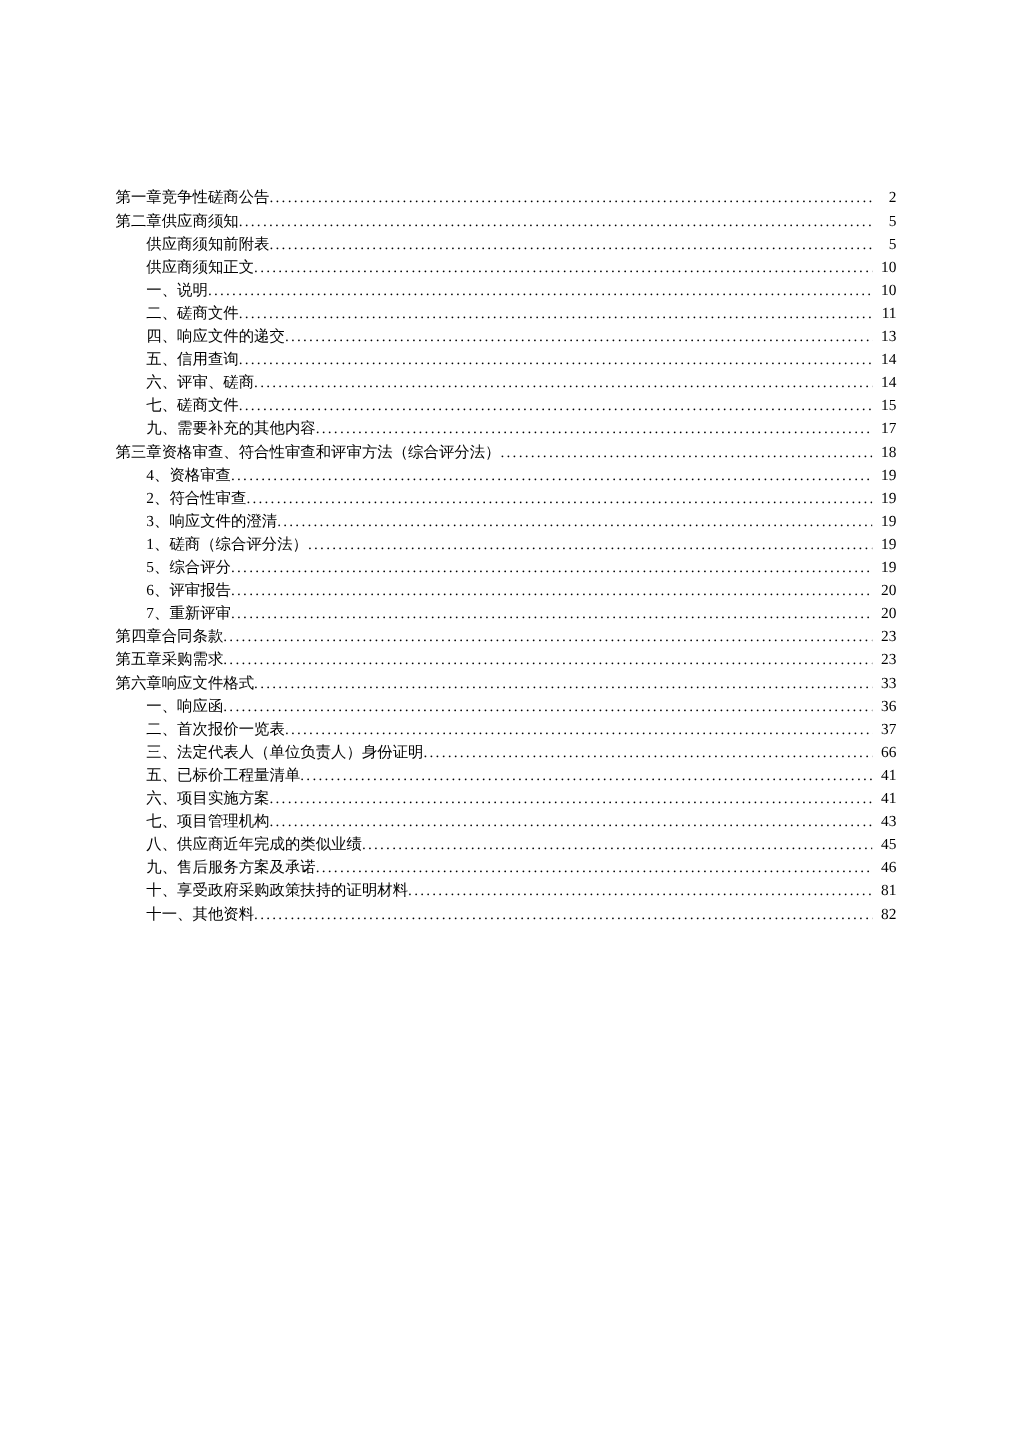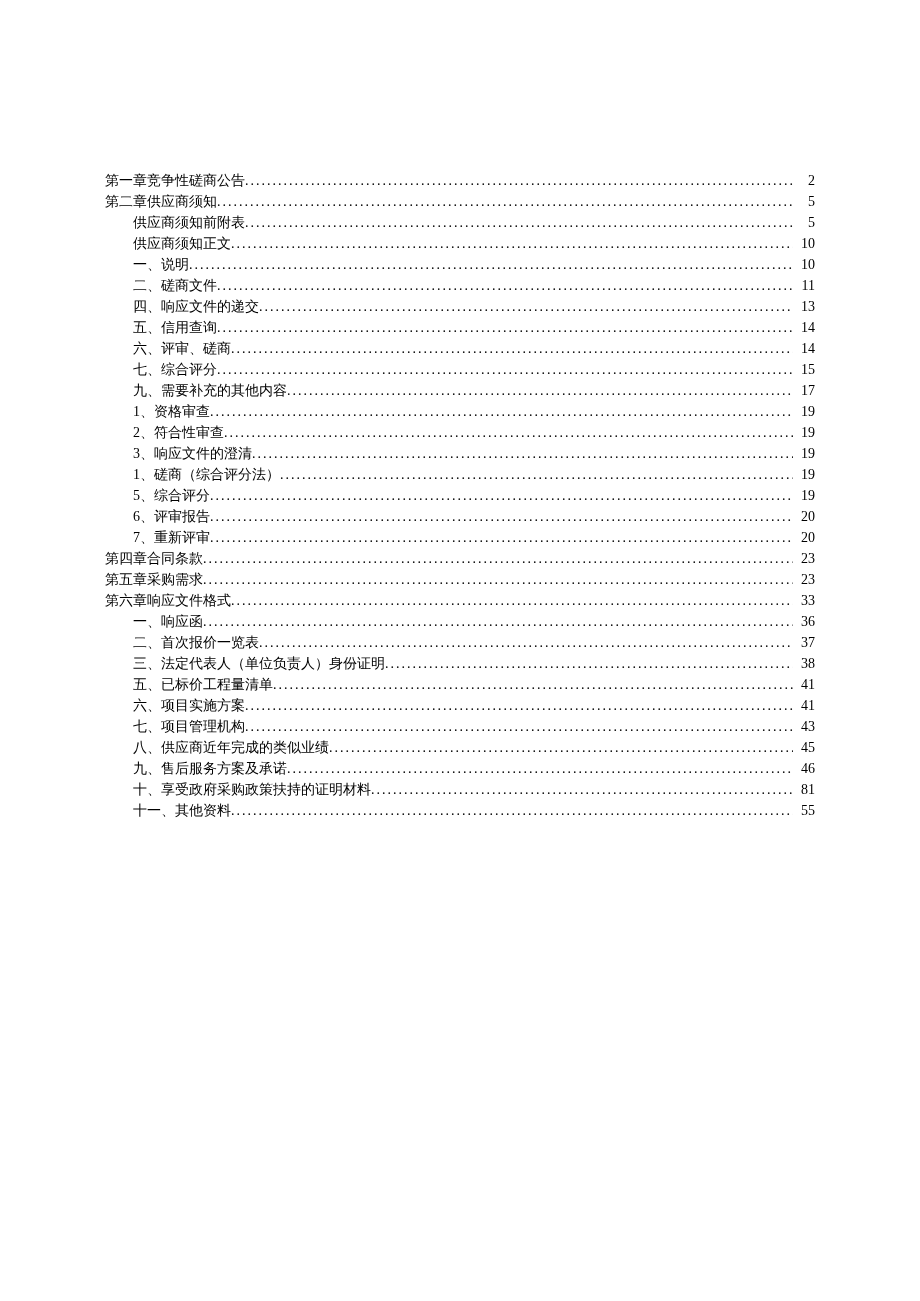--- a/index.html
+++ b/index.html
@@ -90,31 +90,36 @@
       <span class="toc-label">五、信用查询</span>
       <span class="toc-leader"></span>
       <span class="toc-page">14</span>
     </div>
     <div class="toc-row indent-1">
       <span class="toc-label">六、评审、磋商</span>
       <span class="toc-leader"></span>
       <span class="toc-page">14</span>
     </div>
     <div class="toc-row indent-1">
-      <span class="toc-label">七、综合评分</span>
+      <span class="toc-label">七、磋商文件</span>
       <span class="toc-leader"></span>
       <span class="toc-page">15</span>
     </div>
     <div class="toc-row indent-1">
       <span class="toc-label">九、需要补充的其他内容</span>
       <span class="toc-leader"></span>
       <span class="toc-page">17</span>
     </div>
-    <div class="toc-row indent-1">
-      <span class="toc-label">1、资格审查</span>
+    <div class="toc-row indent-0">
+      <span class="toc-label">第三章资格审查、符合性审查和评审方法（综合评分法）</span>
+      <span class="toc-leader"></span>
+      <span class="toc-page">18</span>
+    </div>
+    <div class="toc-row indent-1">
+      <span class="toc-label">4、资格审查</span>
       <span class="toc-leader"></span>
       <span class="toc-page">19</span>
     </div>
     <div class="toc-row indent-1">
       <span class="toc-label">2、符合性审查</span>
       <span class="toc-leader"></span>
       <span class="toc-page">19</span>
     </div>
     <div class="toc-row indent-1">
       <span class="toc-label">3、响应文件的澄清</span>
@@ -162,21 +167,21 @@
       <span class="toc-page">36</span>
     </div>
     <div class="toc-row indent-1">
       <span class="toc-label">二、首次报价一览表</span>
       <span class="toc-leader"></span>
       <span class="toc-page">37</span>
     </div>
     <div class="toc-row indent-1">
       <span class="toc-label">三、法定代表人（单位负责人）身份证明</span>
       <span class="toc-leader"></span>
-      <span class="toc-page">38</span>
+      <span class="toc-page">66</span>
     </div>
     <div class="toc-row indent-1">
       <span class="toc-label">五、已标价工程量清单</span>
       <span class="toc-leader"></span>
       <span class="toc-page">41</span>
     </div>
     <div class="toc-row indent-1">
       <span class="toc-label">六、项目实施方案</span>
       <span class="toc-leader"></span>
       <span class="toc-page">41</span>
@@ -197,15 +202,15 @@
       <span class="toc-page">46</span>
     </div>
     <div class="toc-row indent-1">
       <span class="toc-label">十、享受政府采购政策扶持的证明材料</span>
       <span class="toc-leader"></span>
       <span class="toc-page">81</span>
     </div>
     <div class="toc-row indent-1">
       <span class="toc-label">十一、其他资料</span>
       <span class="toc-leader"></span>
-      <span class="toc-page">55</span>
+      <span class="toc-page">82</span>
     </div>
   </div>
 
 </body></html>

